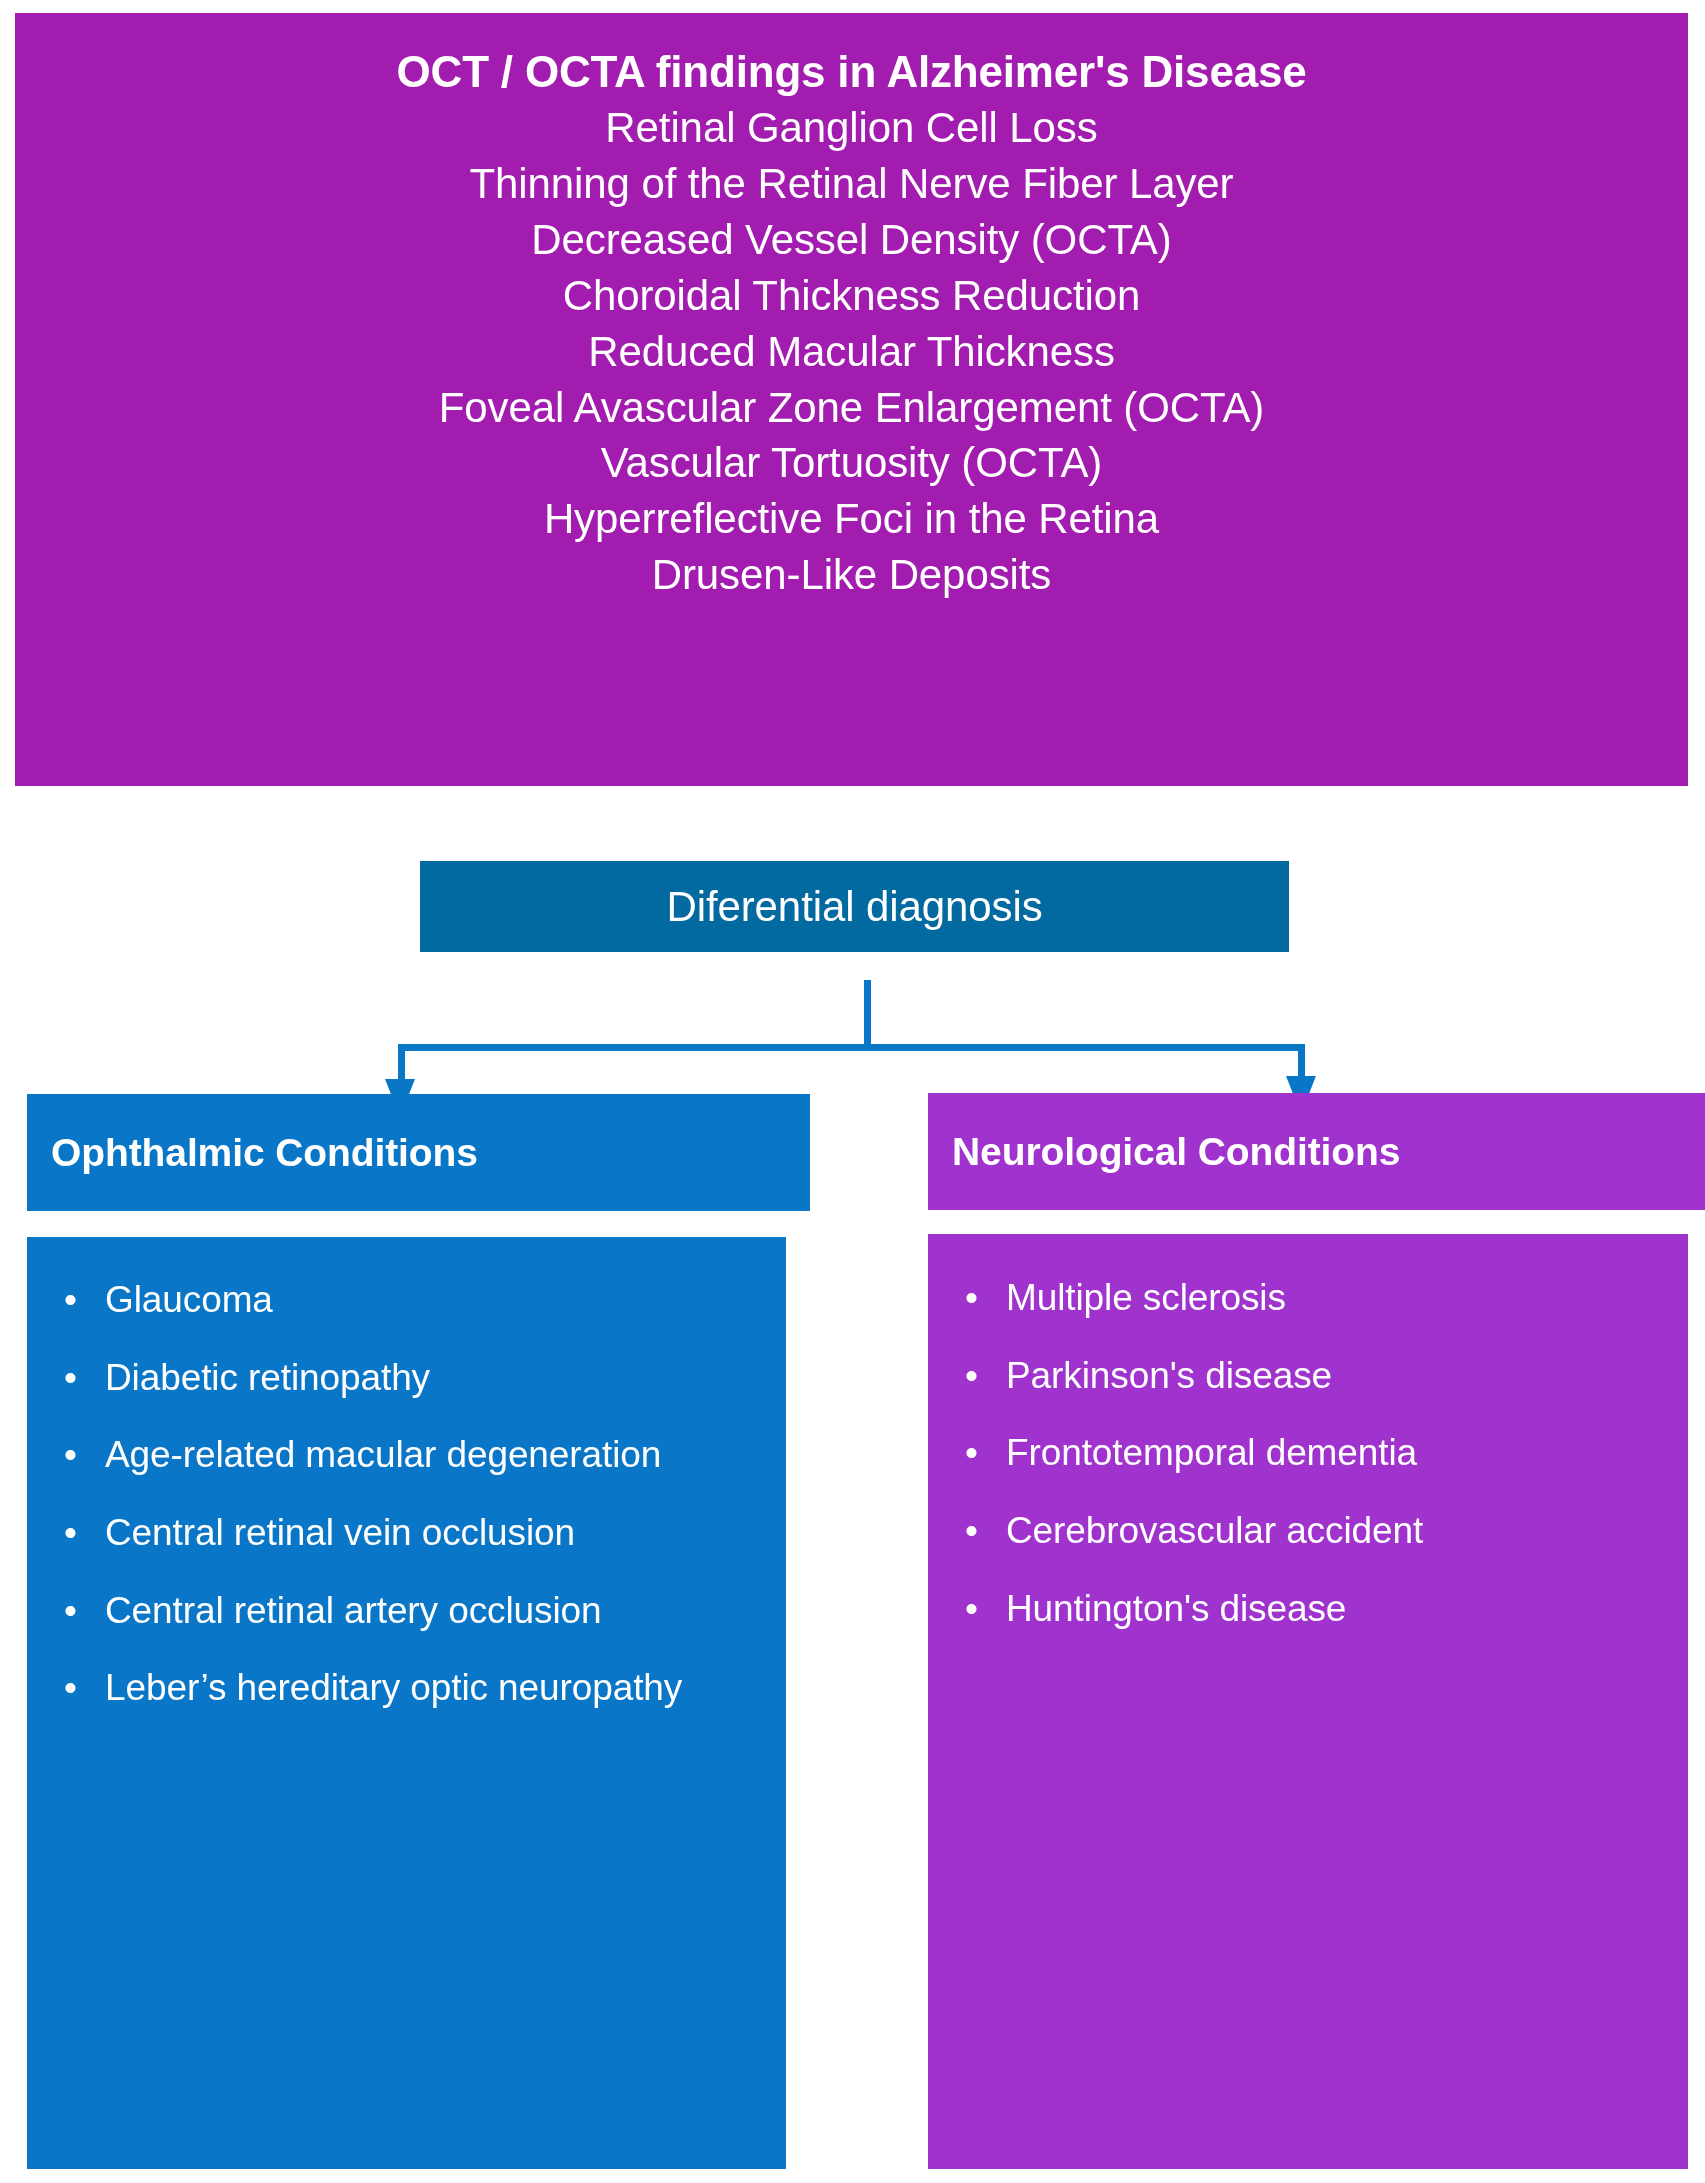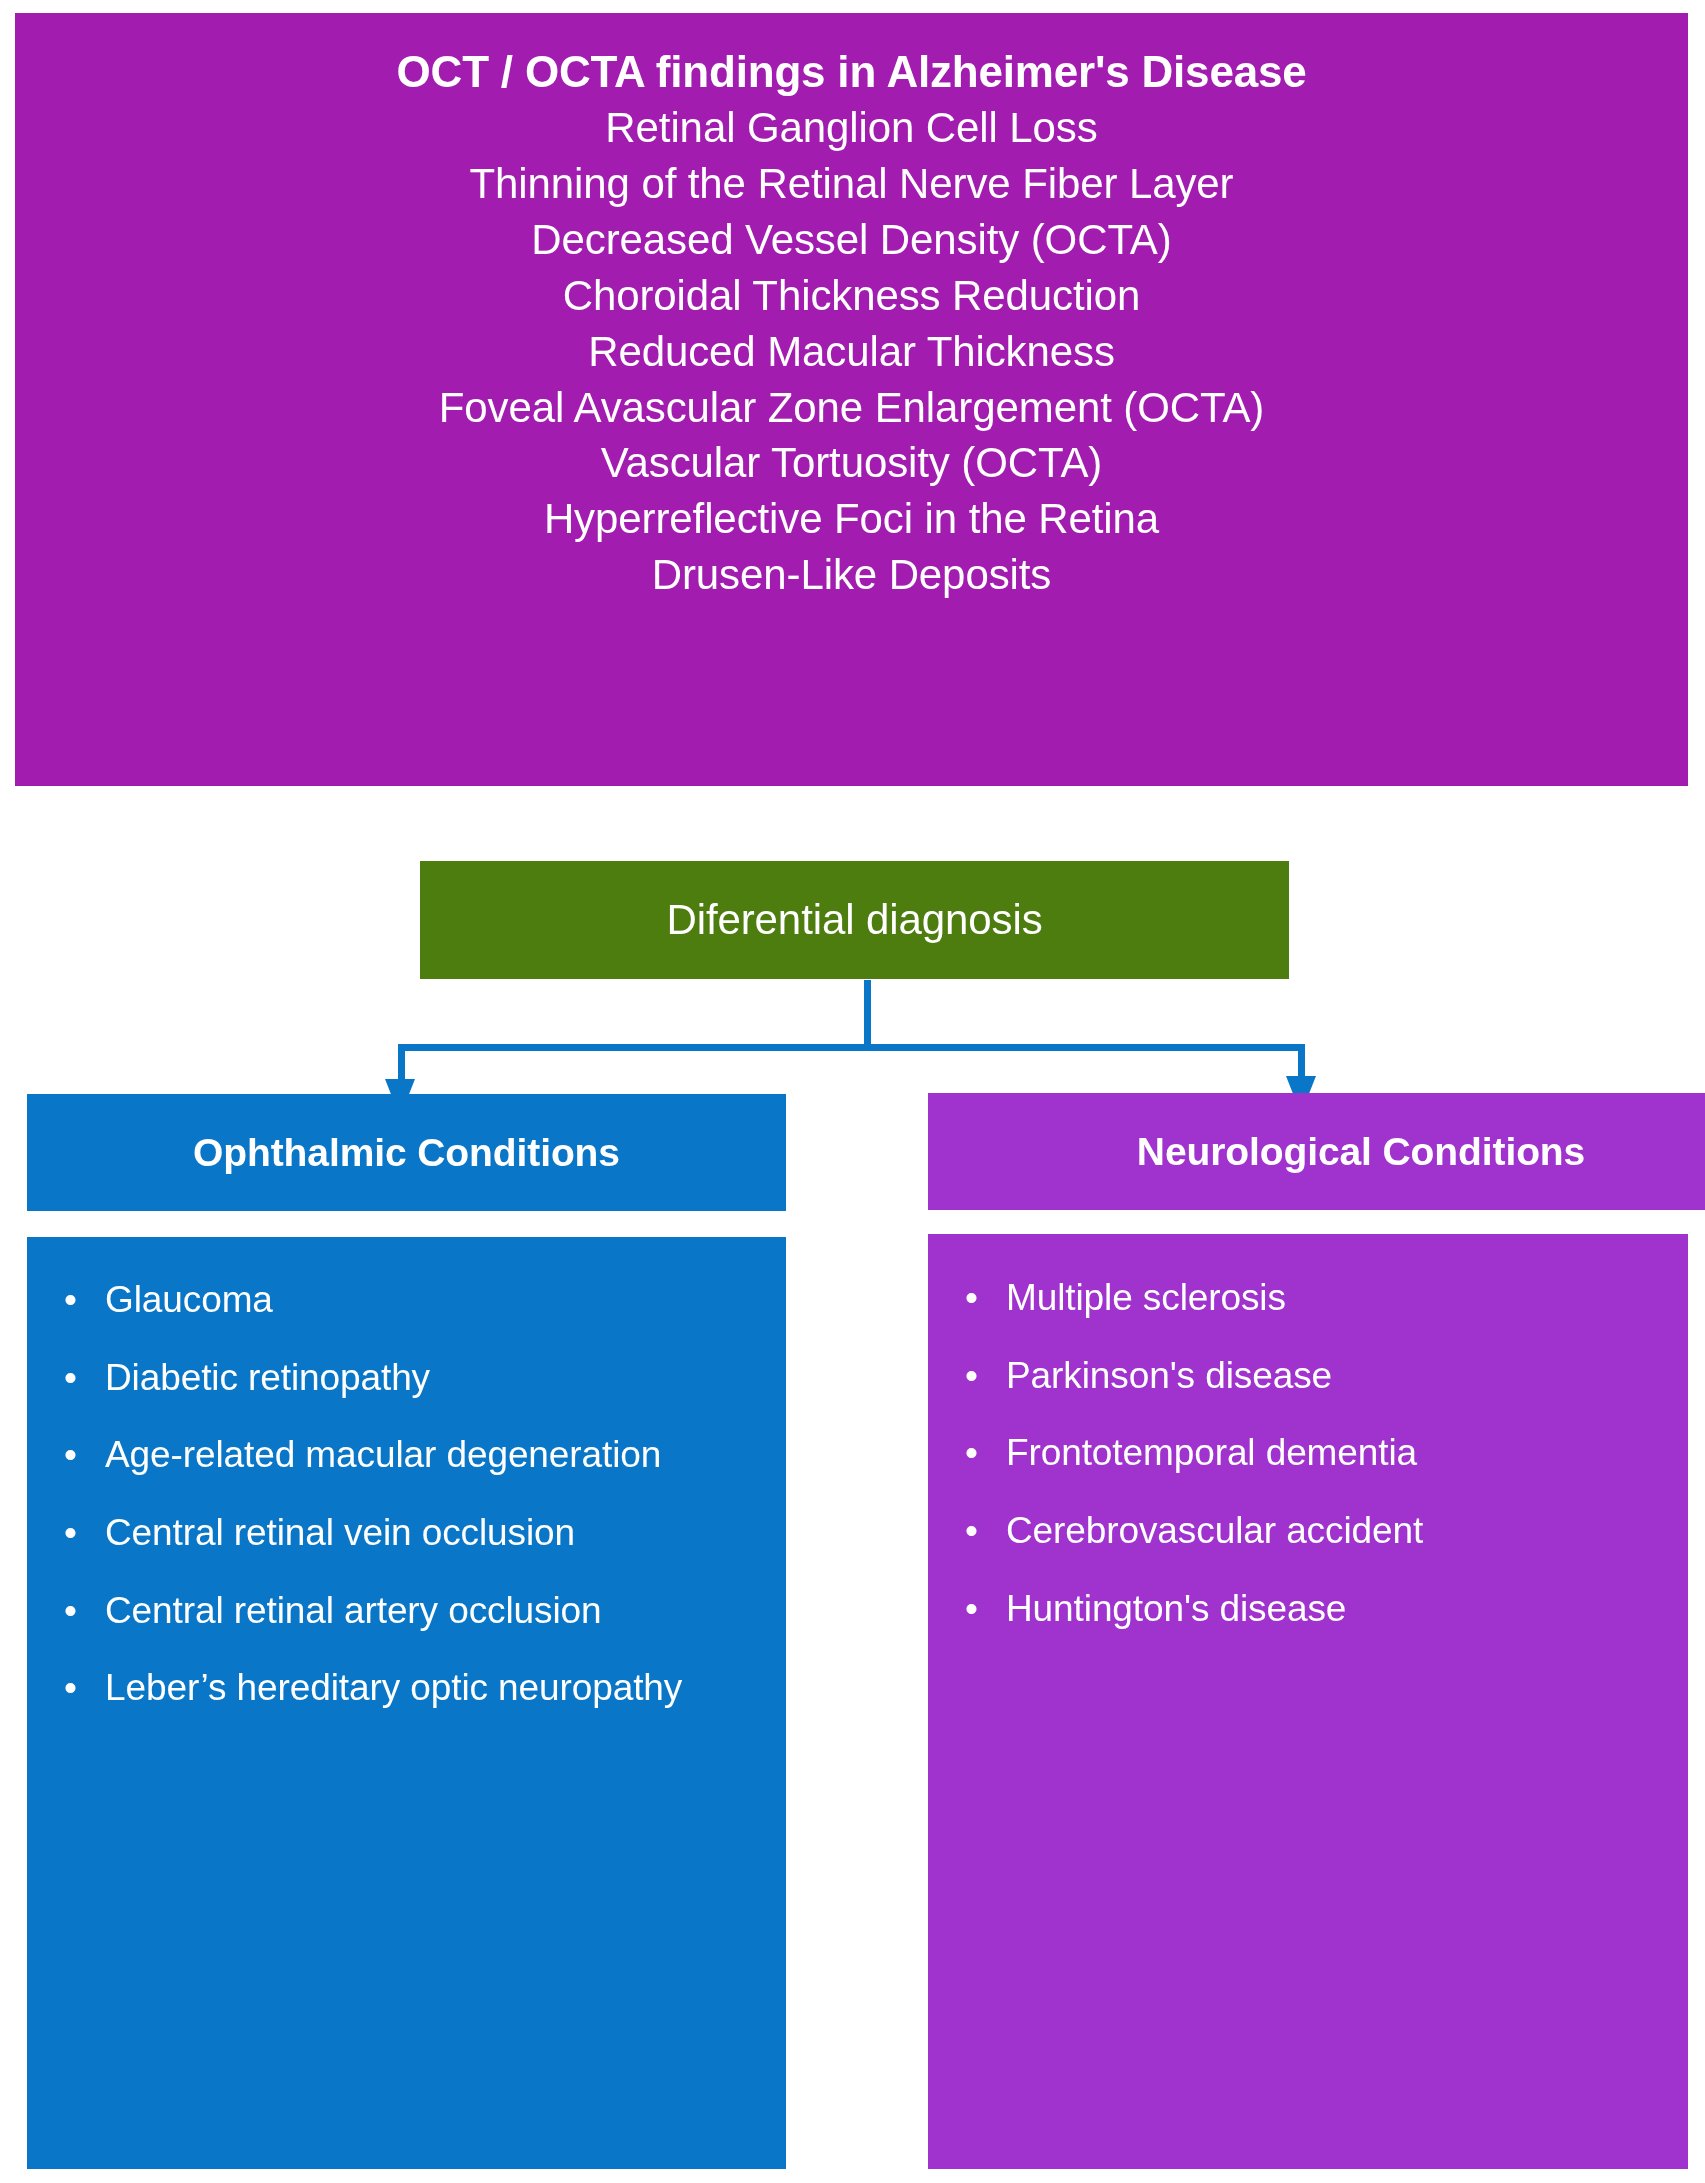--- a/index.html
+++ b/index.html
@@ -46,22 +46,22 @@
     letter-spacing: -0.1px;
     white-space: nowrap;
   }
 
   
   .dd-box {
     position: absolute;
     left: 420px;
     top: 861px;
     width: 869px;
-    height: 118px;
-    background: #4d7c0f;
+    height: 91px;
+    background: #0369a1;
     display: flex;
     align-items: center;
     justify-content: center;
     color: #ffffff;
   }
   .dd-label {
     font-size: 42px;
     font-weight: normal;
     letter-spacing: -0.1px;
     white-space: nowrap;
@@ -105,22 +105,22 @@
     border-top: 38px solid #0A76C8;
   }
   .arrow-left  { left: 385px;  top: 1079px; }
   .arrow-right { left: 1286px; top: 1076px; }
 
   
   .col-header {
     position: absolute;
     display: flex;
     align-items: center;
-    justify-content: center;
-    color: #ffffff;
+    color: #ffffff;
+    padding-left: 24px;
   }
   .col-header-label {
     font-size: 39px;
     font-weight: bold;
     letter-spacing: -0.1px;
     white-space: nowrap;
   }
   .col-body {
     position: absolute;
     box-sizing: border-box;

